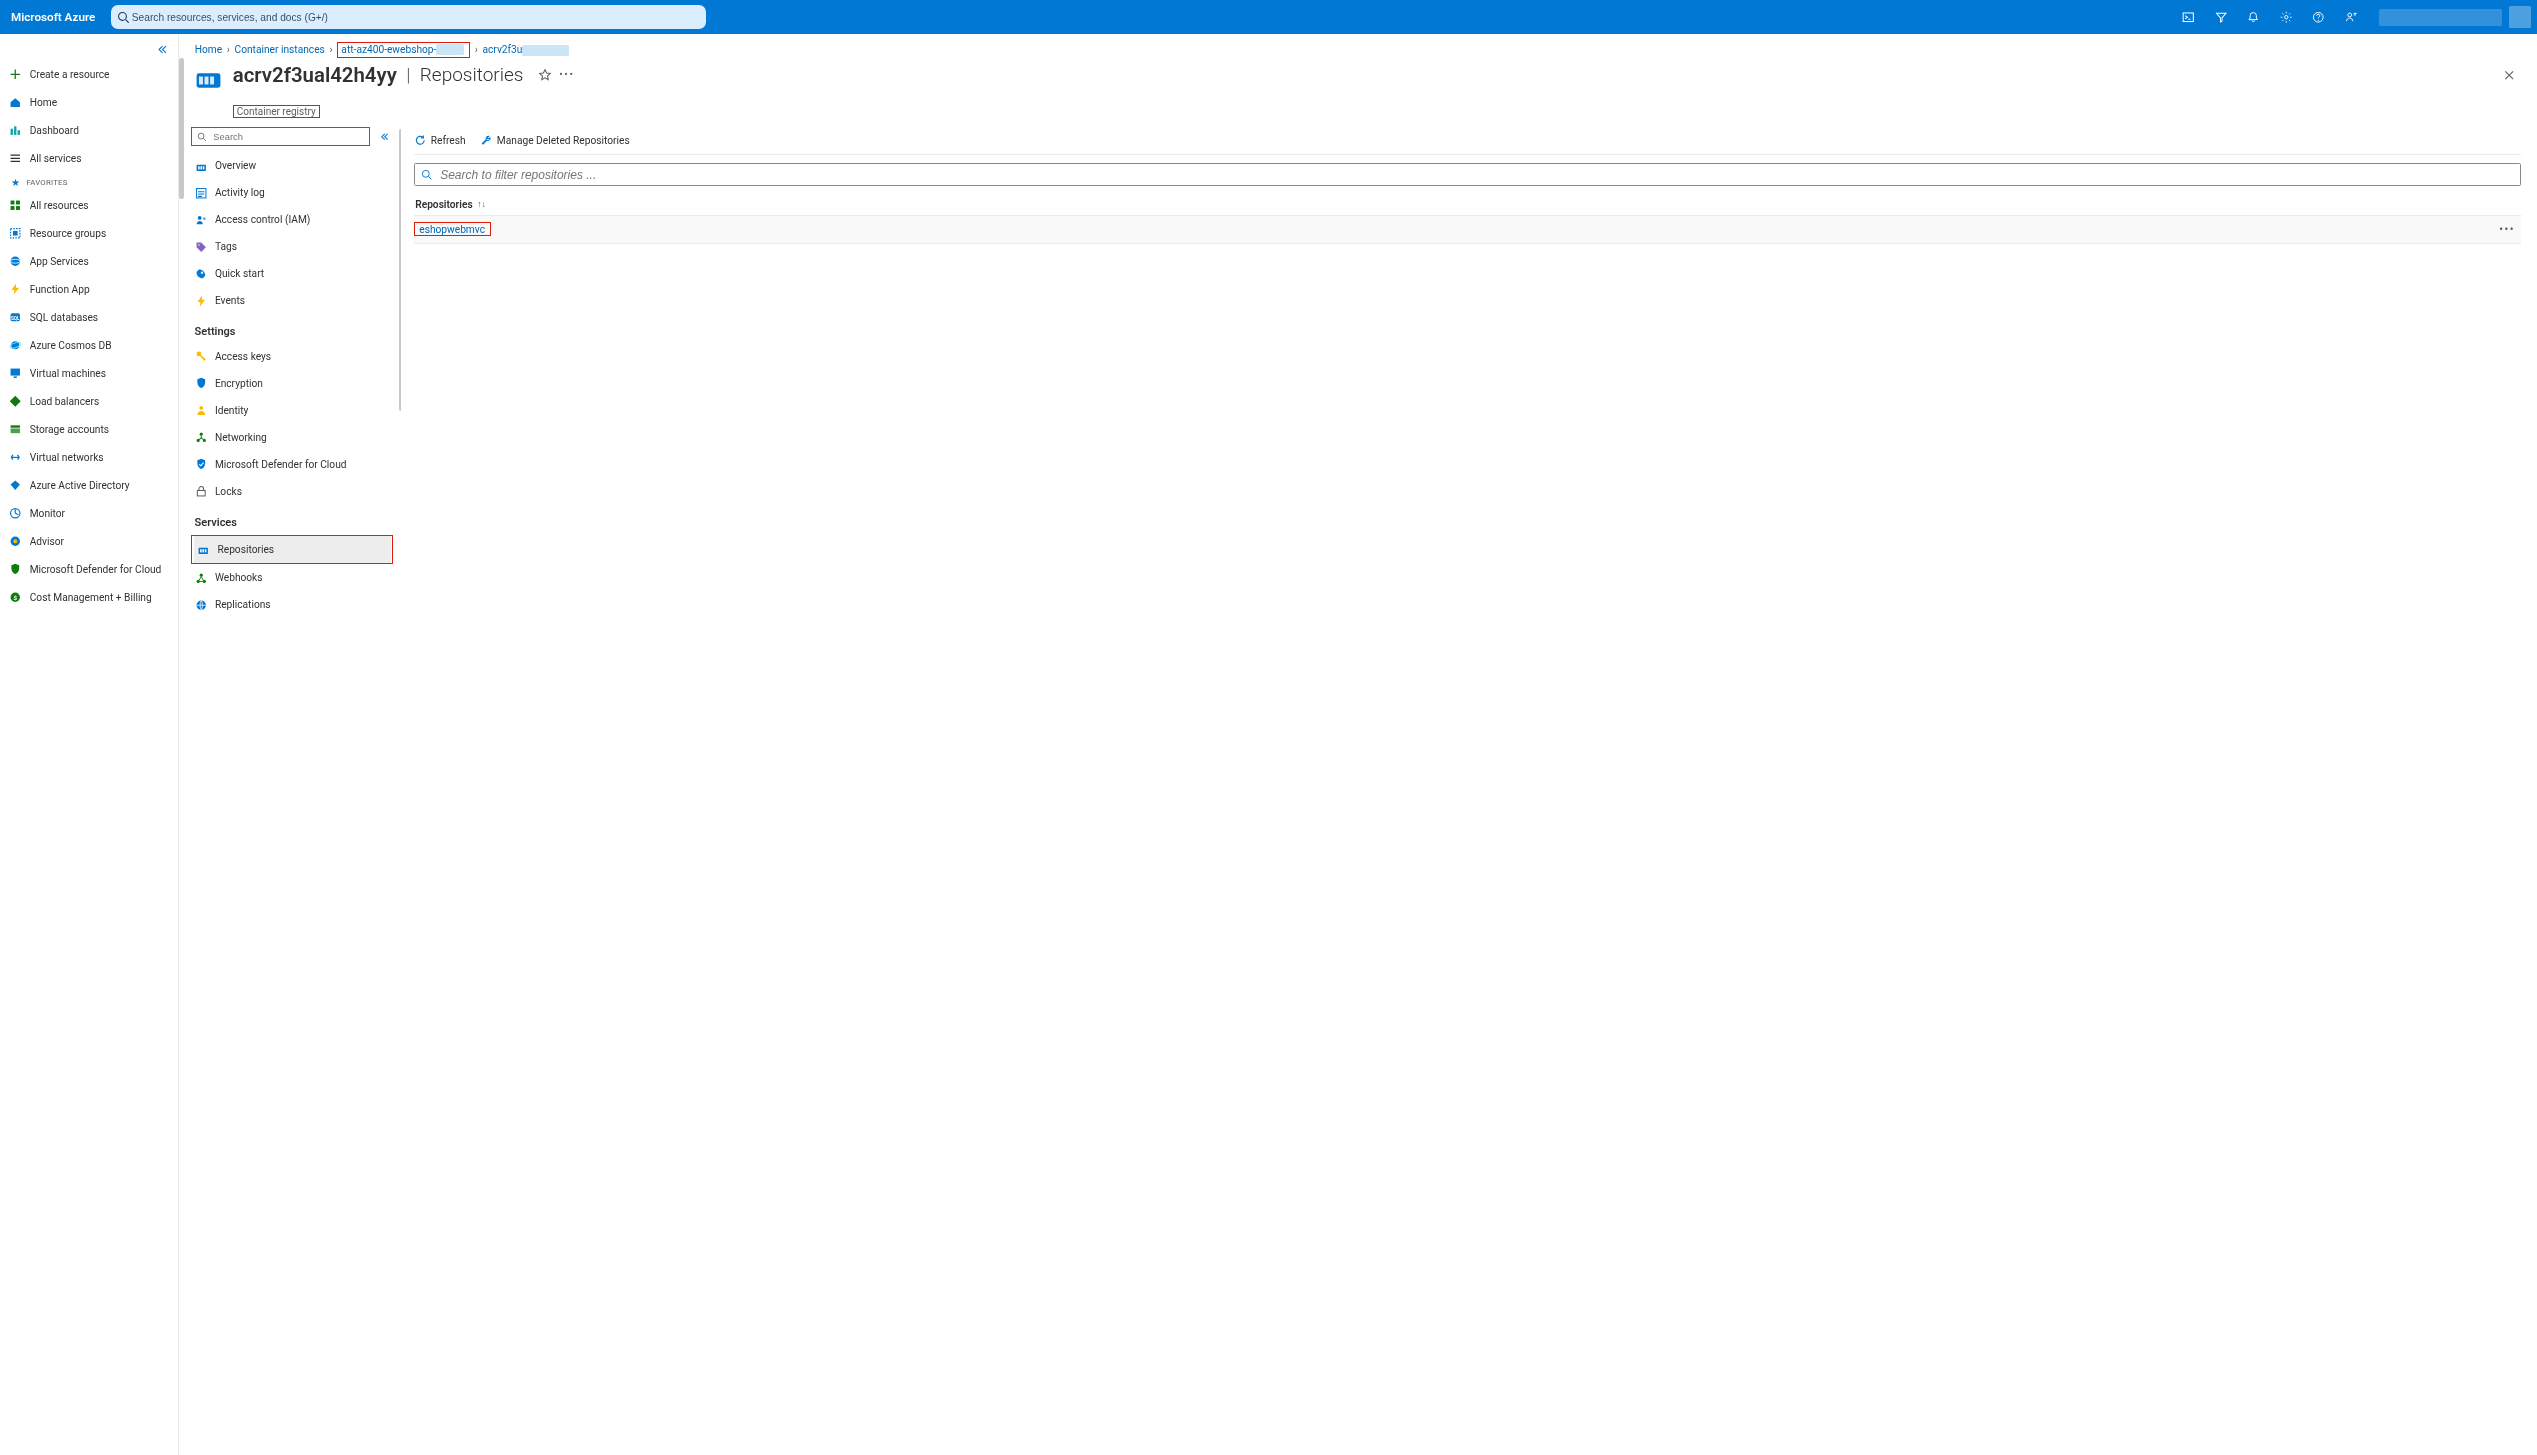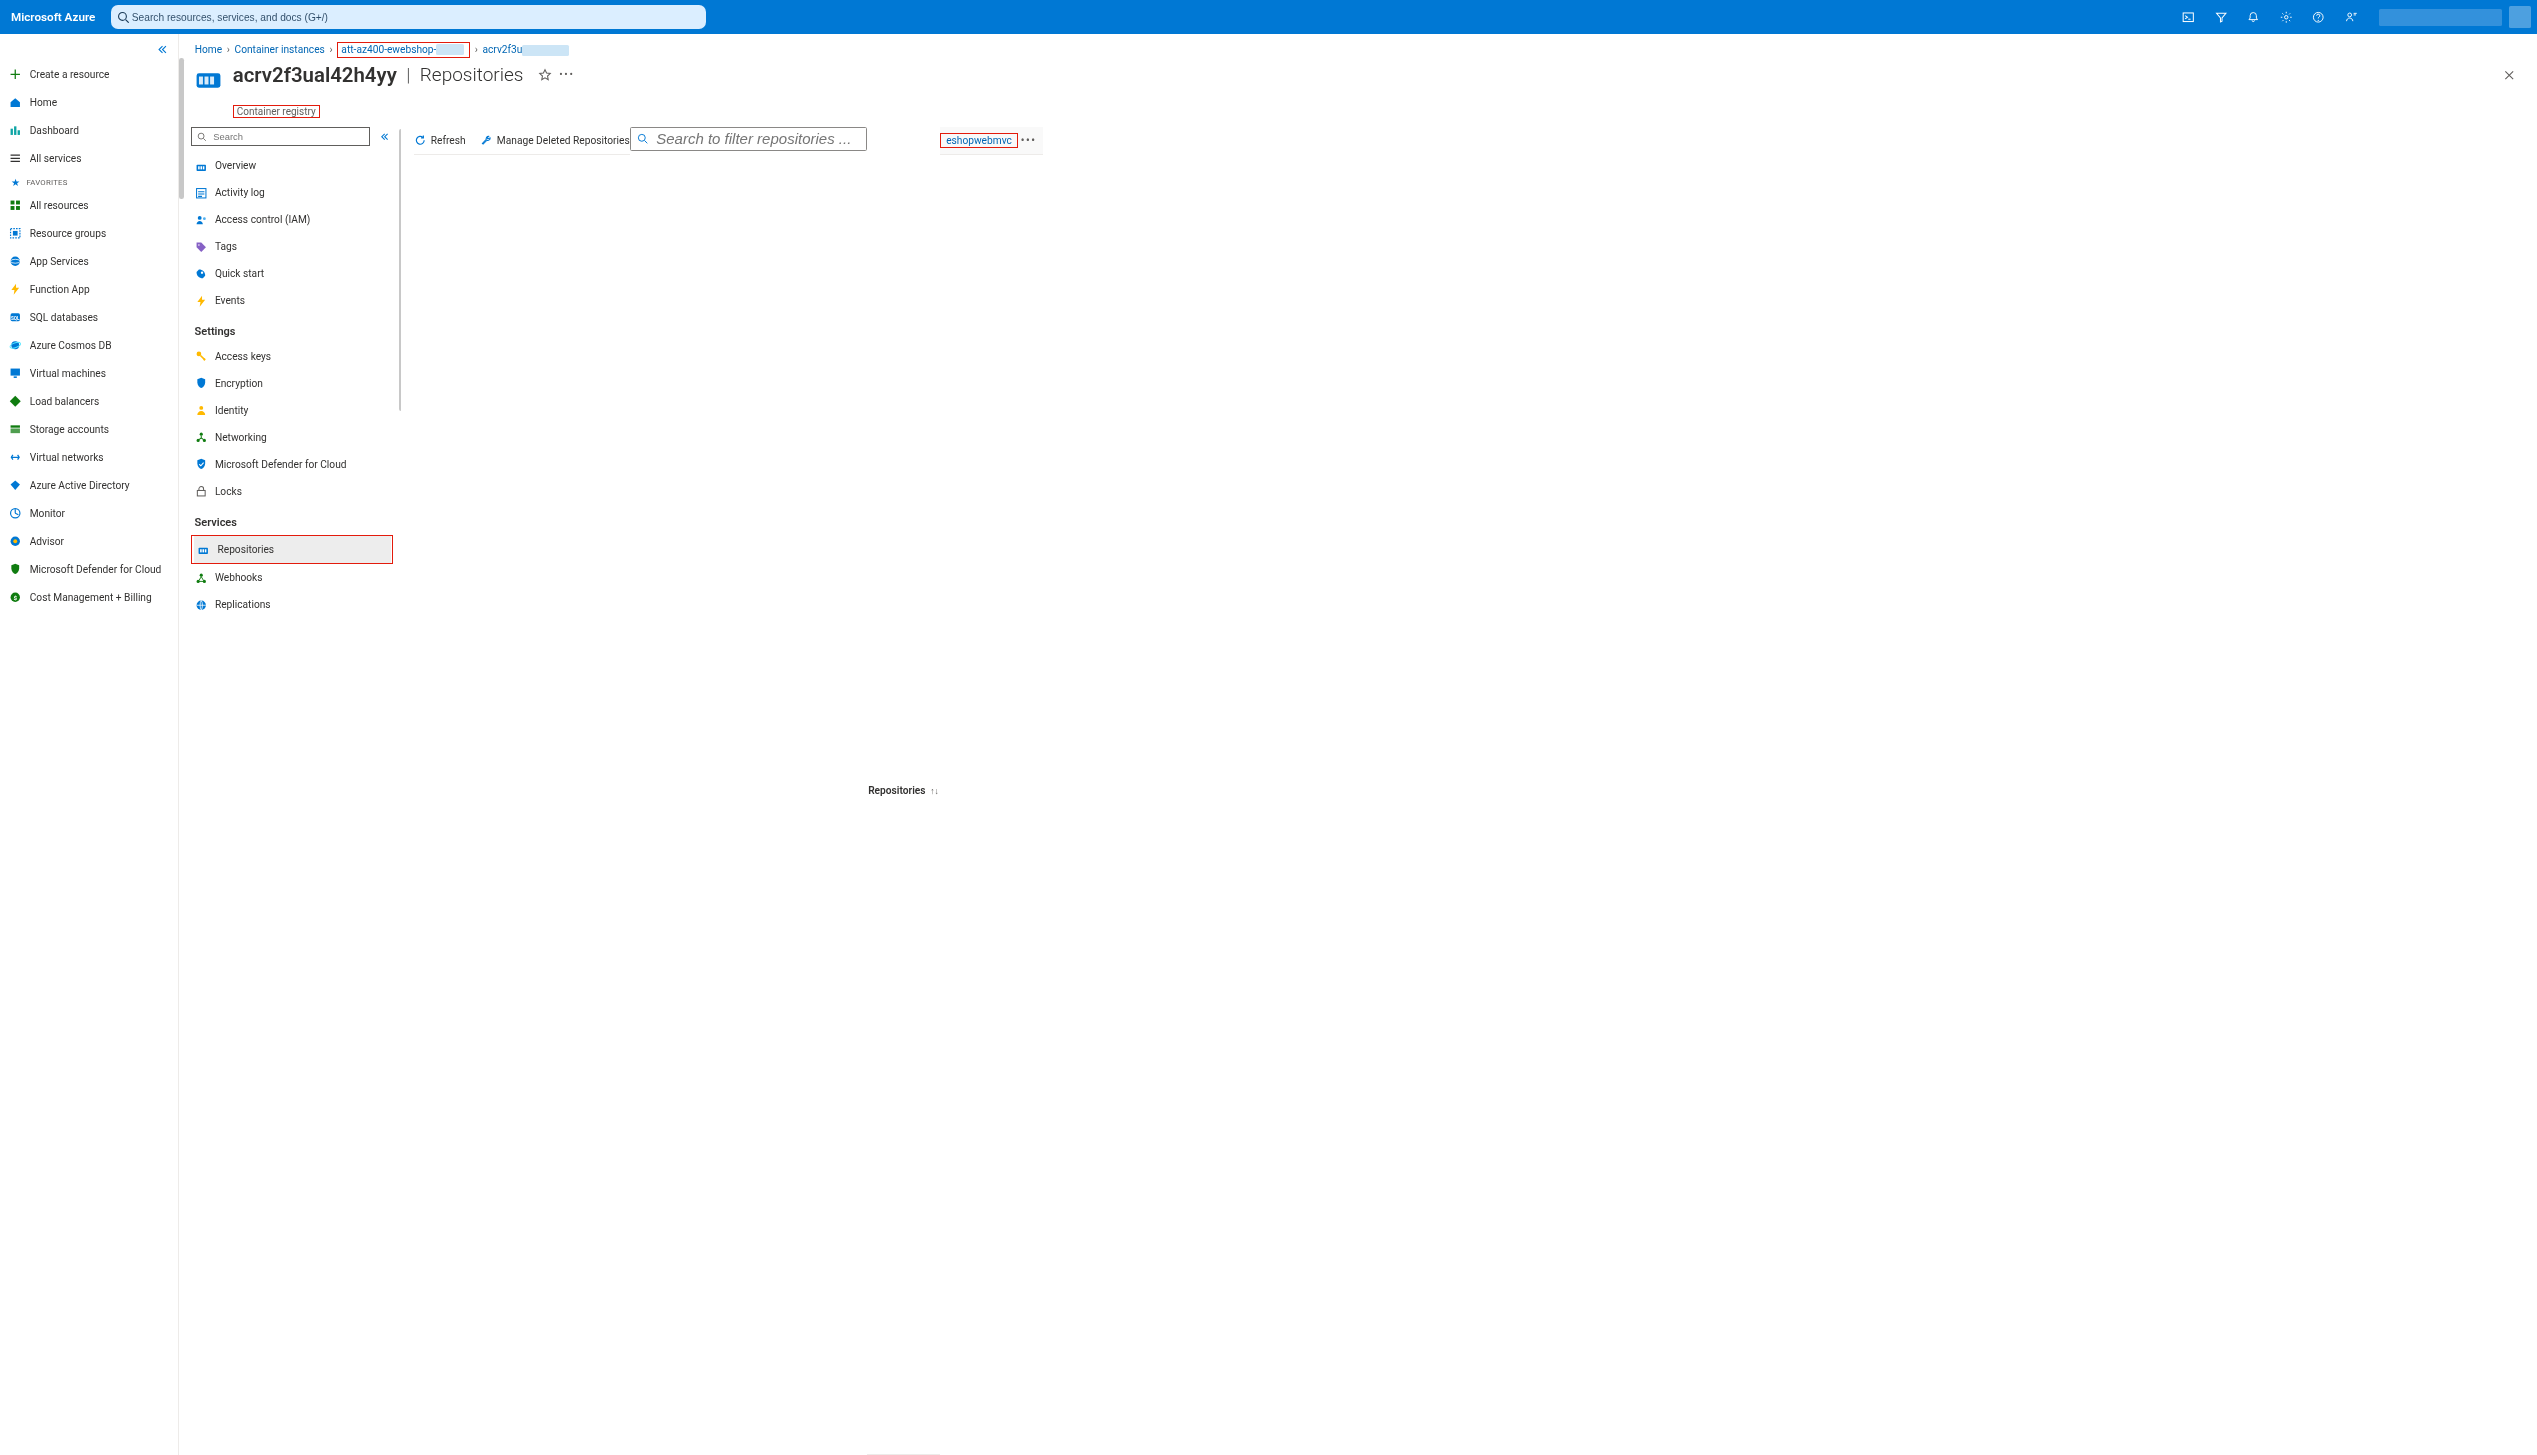--- a/index.html
+++ b/index.html
@@ -81,26 +81,26 @@
   .nav-search { flex:1; height:19px; border:0.8px solid #605e5c; border-radius:0; display:flex; align-items:center; padding:0 4.7px; gap:4.7px; }
   .nav-search input { flex:1; border:none; outline:none; font-size:9.4px; }
   .nav-collapse { width:17px; height:17px; display:flex; align-items:center; justify-content:center; color:#0078d4; cursor:pointer; font-size:9.4px; }
   .nav-section { font-size:11px; font-weight:600; padding:11px 9.4px 4.7px 3.1px; color:var(--text); }
   .nav-item { height:27px; padding-left:3.1px; }
   .nav-item.selected { background:#ededed; }
   .nav-item.selected .txt { font-weight:400; }
   .nav-hl { border:1.6px solid #e31b0c; padding:0 1.6px; margin:0.8px 7.8px 0.8px 0; }
   .nav-hl .nav-item { margin:0; }
 
-  .mainpane { flex:1; display:flex; flex-direction:row; padding:6.3px 15.7px 0 12.5px; overflow:hidden; }
+  .mainpane { flex:1; display:flex; flex-direction:column; padding:6.3px 15.7px 0 12.5px; overflow:hidden; }
   .toolbar { display:flex; align-items:center; gap:14px; height:28px; border-bottom:0.8px solid var(--border); margin-bottom:7.8px; }
   .toolbtn { display:flex; align-items:center; gap:4.7px; cursor:pointer; color:var(--text); }
   .toolbtn .ico { color:#0078d4; }
   .filter-wrap { height:23.5px; border:0.8px solid #8a8886; border-radius:1.6px; display:flex; align-items:center; padding:0 6.3px; gap:6.3px; margin-bottom:7.8px; }
-  .filter-wrap input { flex:1; border:none; outline:none; font-size:15px; font-style:italic; color:#605e5c; }
+  .filter-wrap input { flex:1; border:none; outline:none; font-size:12px; font-style:italic; color:#605e5c; }
   .list-header { display:flex; align-items:center; gap:4.7px; font-weight:600; padding:4.7px 1.6px; border-bottom:0.8px solid var(--border); }
   .repos-list { }
   .repo-row { height:28px; display:flex; align-items:center; border-bottom:0.8px solid var(--border); padding:0 3.1px; }
   .repo-row.alt { background:#f9f9f9; }
   .repo-link { color:var(--link-blue); cursor:pointer; }
   .repo-box { border:1.6px solid #e31b0c; padding:0.8px 4.7px; margin-left:-3.1px; }
   .row-more { margin-left:auto; color:#605e5c; padding:3.1px; cursor:pointer; letter-spacing:1.6px; font-weight:bold; }
   .row-more::before { content:"•••"; }
 
   

